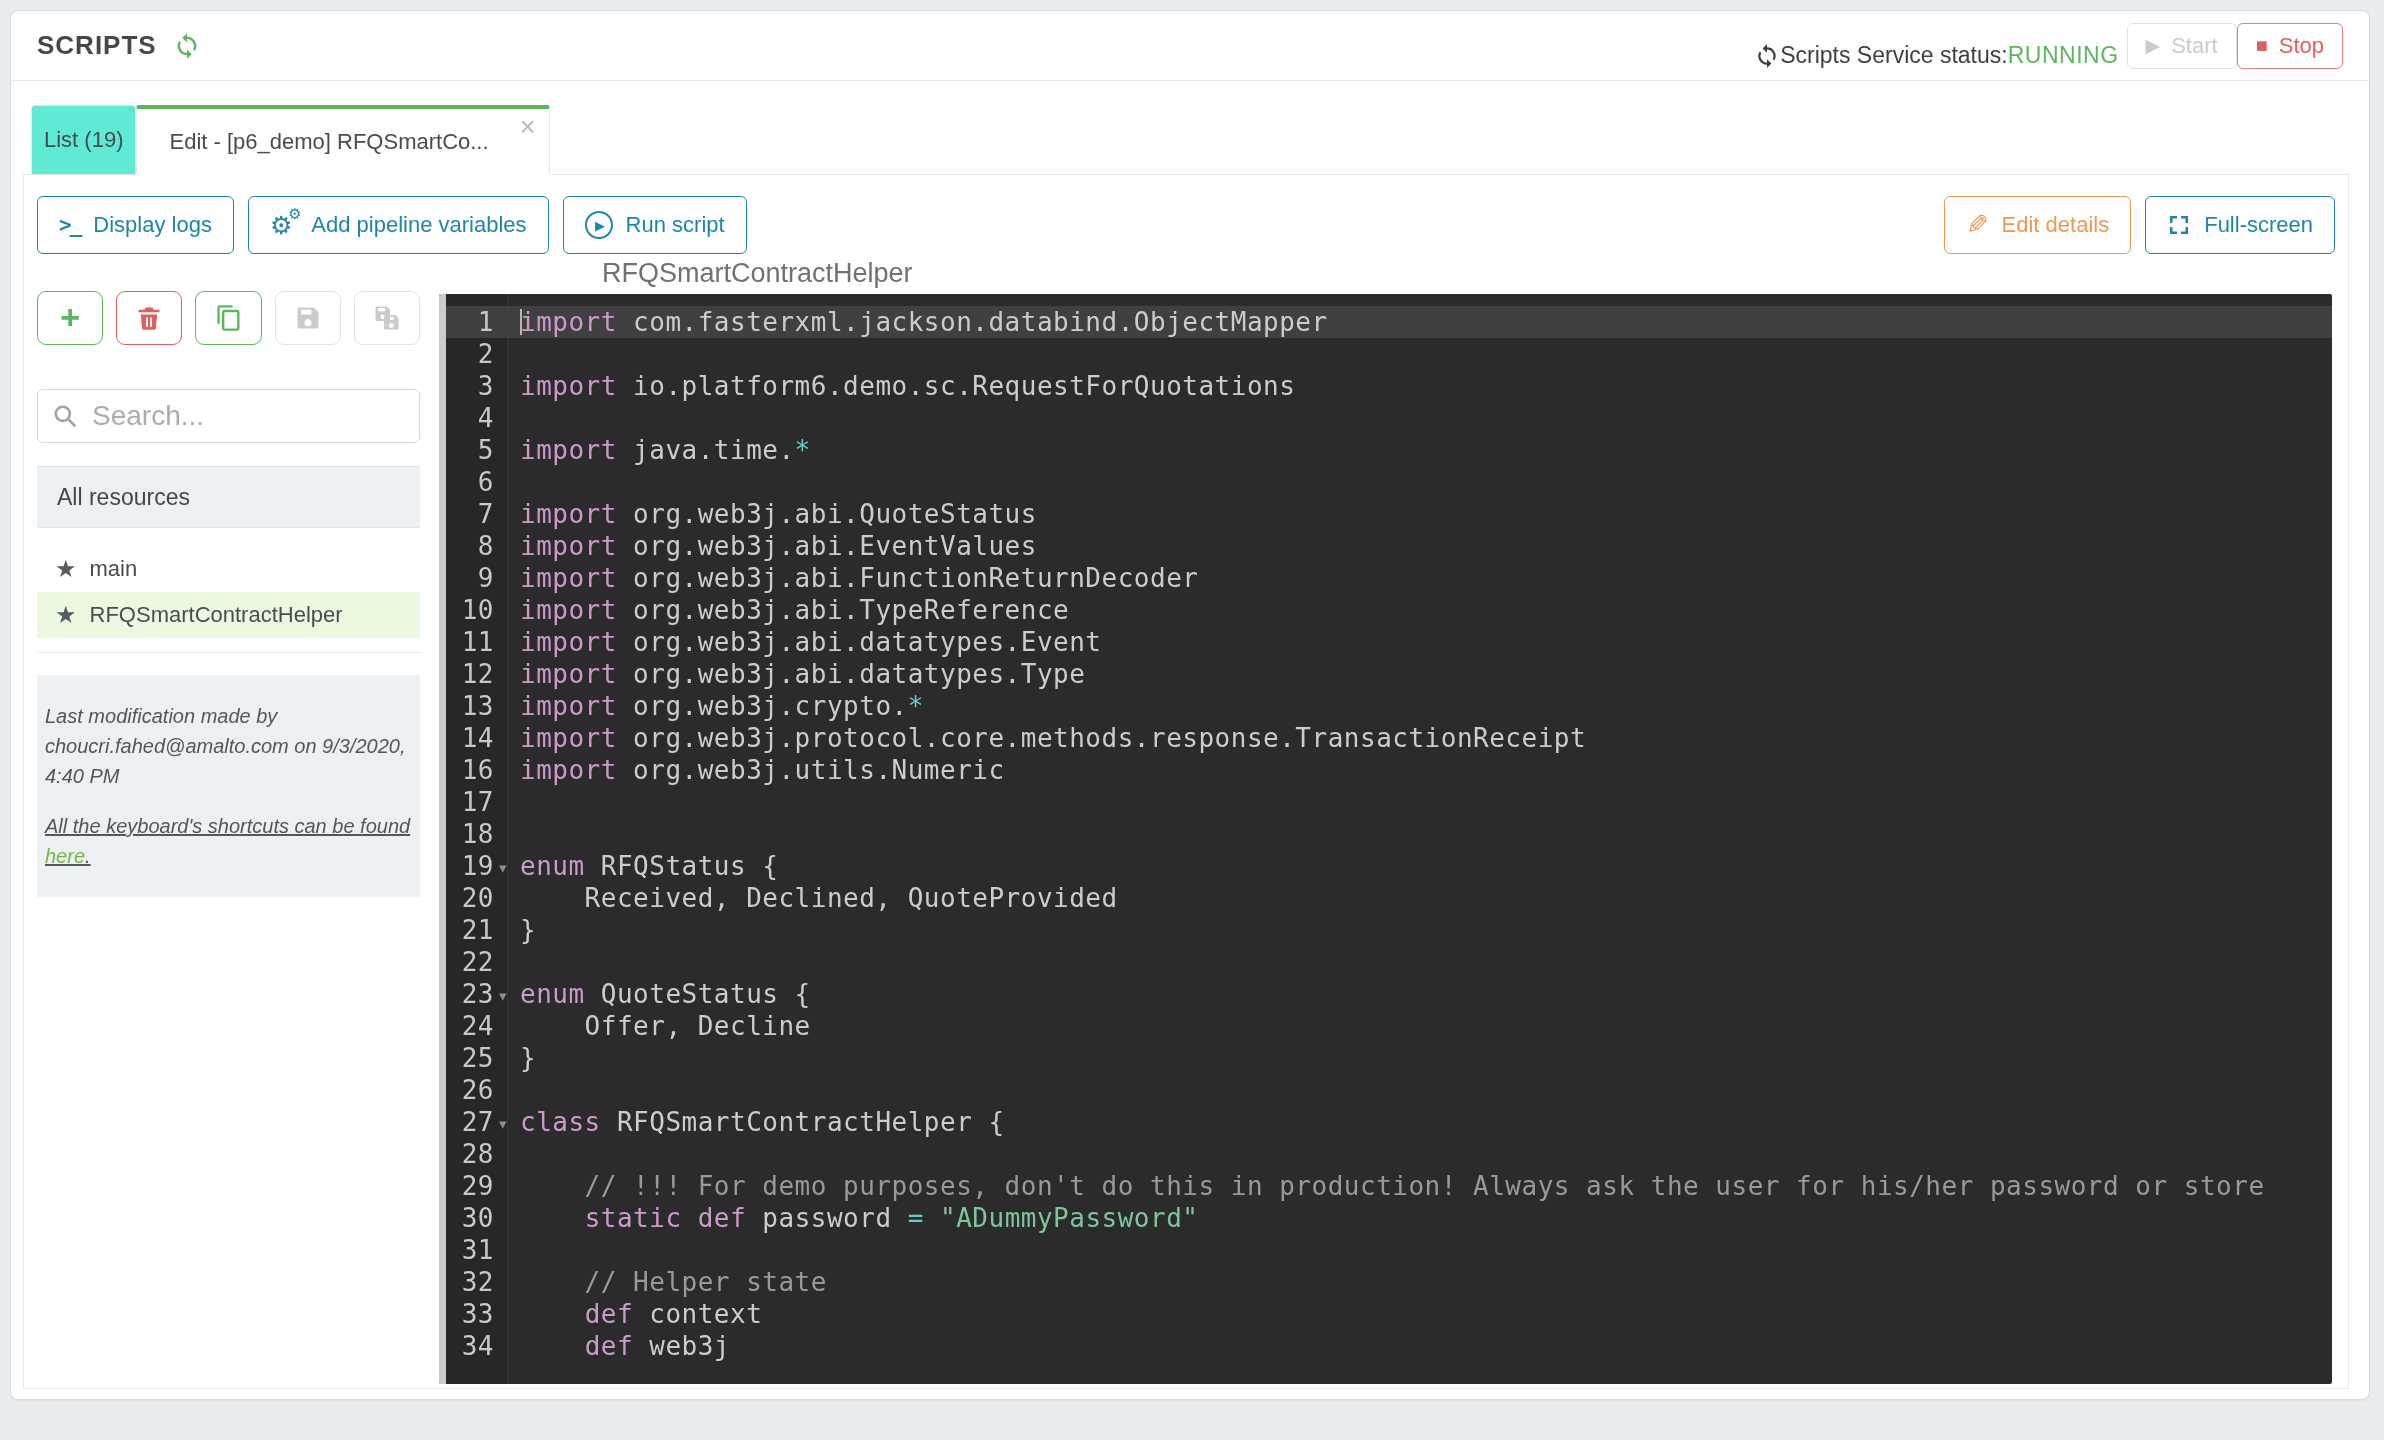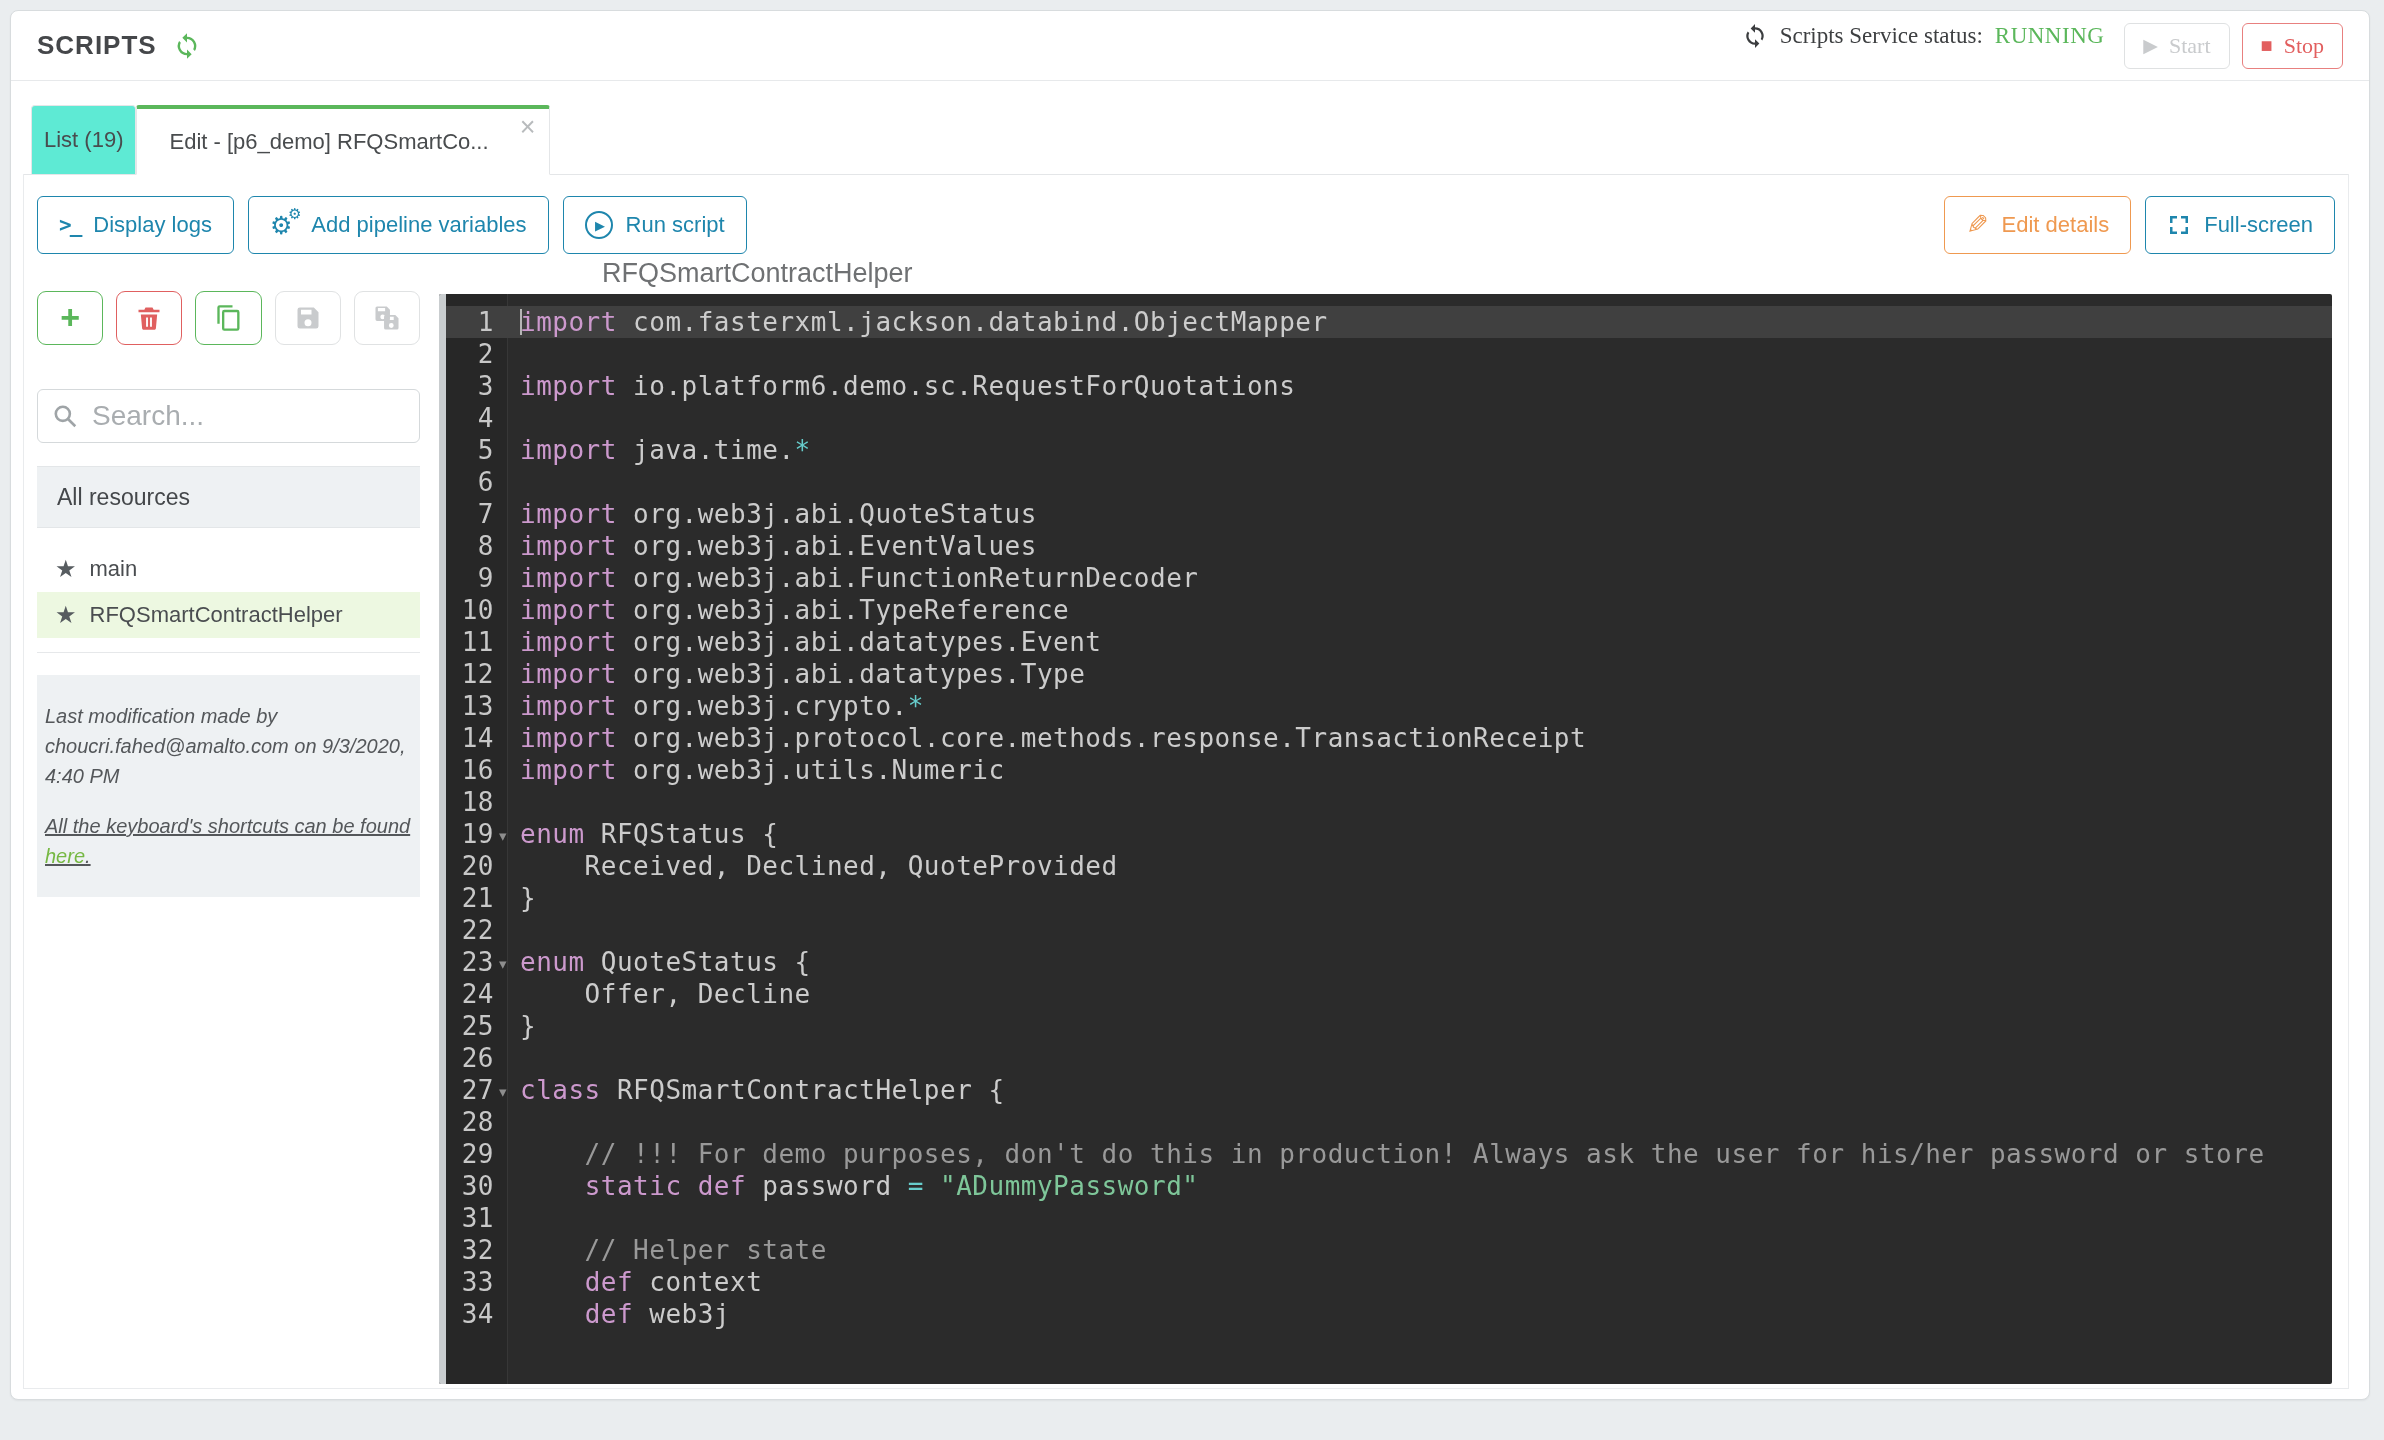--- a/index.html
+++ b/index.html
@@ -15,21 +15,21 @@
     box-shadow:0 1px 2px rgba(0,0,0,.05);box-sizing:border-box;
   }
   
   .hdr{position:absolute;left:0;top:0;right:0;height:70px;border-bottom:1px solid #e7e9eb;
     display:flex;align-items:center;justify-content:space-between;padding:0 26px;box-sizing:border-box;}
   .hdr-left{display:flex;align-items:center;gap:16px;}
   .app-title{font-size:26px;font-weight:600;color:#45474a;letter-spacing:1px;}
   .icon-btn{background:none;border:none;padding:0;cursor:pointer;display:flex;align-items:center;}
   .green-ic{color:#5bb75b;}
   .dark-ic{color:#3b3d3f;}
-  .hdr-right{display:flex;align-items:flex-start;gap:12px;font-family:Liberation Serif, serif;}
+  .hdr-right{display:flex;align-items:flex-end;gap:0;}
   .status-label{font-size:23px;color:#3d3f41;}
   .status-value{font-size:23px;color:#5bb75b;letter-spacing:.5px;}
   .hbtn{display:flex;align-items:center;gap:11px;font-size:22px;padding:9px 18px;border-radius:6px;
     background:#fff;border:1px solid;cursor:pointer;font-family:inherit;}
   .hbtn.start{border-color:#dfe1e2;color:#c9cbcd;margin-left:8px;}
   .hbtn.stop{border-color:#e8807f;color:#e25f5f;}
   .play-glyph{font-size:19px;}
   .stop-glyph{font-size:20px;color:#e25f5f;}
   
   .tabbar{position:absolute;left:12px;right:20px;top:93px;height:70px;display:flex;align-items:flex-end;
@@ -245,20 +245,21 @@
           <div class="cl"><span class="ln">6</span><span class="fold"></span><span class="codetxt"></span></div>
           <div class="cl"><span class="ln">7</span><span class="fold"></span><span class="codetxt"><span class="tk-k">import</span><span class="tk-x"> org.web3j.abi.QuoteStatus</span></span></div>
           <div class="cl"><span class="ln">8</span><span class="fold"></span><span class="codetxt"><span class="tk-k">import</span><span class="tk-x"> org.web3j.abi.EventValues</span></span></div>
           <div class="cl"><span class="ln">9</span><span class="fold"></span><span class="codetxt"><span class="tk-k">import</span><span class="tk-x"> org.web3j.abi.FunctionReturnDecoder</span></span></div>
           <div class="cl"><span class="ln">10</span><span class="fold"></span><span class="codetxt"><span class="tk-k">import</span><span class="tk-x"> org.web3j.abi.TypeReference</span></span></div>
           <div class="cl"><span class="ln">11</span><span class="fold"></span><span class="codetxt"><span class="tk-k">import</span><span class="tk-x"> org.web3j.abi.datatypes.Event</span></span></div>
           <div class="cl"><span class="ln">12</span><span class="fold"></span><span class="codetxt"><span class="tk-k">import</span><span class="tk-x"> org.web3j.abi.datatypes.Type</span></span></div>
           <div class="cl"><span class="ln">13</span><span class="fold"></span><span class="codetxt"><span class="tk-k">import</span><span class="tk-x"> org.web3j.crypto.</span><span class="tk-o">*</span></span></div>
           <div class="cl"><span class="ln">14</span><span class="fold"></span><span class="codetxt"><span class="tk-k">import</span><span class="tk-x"> org.web3j.protocol.core.methods.response.TransactionReceipt</span></span></div>
           <div class="cl"><span class="ln">16</span><span class="fold"></span><span class="codetxt"><span class="tk-k">import</span><span class="tk-x"> org.web3j.utils.Numeric</span></span></div>
+          <div class="cl"><span class="ln">17</span><span class="fold"></span><span class="codetxt"></span></div>
           <div class="cl"><span class="ln">18</span><span class="fold"></span><span class="codetxt"></span></div>
           <div class="cl"><span class="ln">19</span><span class="fold">▾</span><span class="codetxt"><span class="tk-k">enum</span><span class="tk-x"> RFQStatus {</span></span></div>
           <div class="cl"><span class="ln">20</span><span class="fold"></span><span class="codetxt"><span class="tk-x">    Received, Declined, QuoteProvided</span></span></div>
           <div class="cl"><span class="ln">21</span><span class="fold"></span><span class="codetxt"><span class="tk-x">}</span></span></div>
           <div class="cl"><span class="ln">22</span><span class="fold"></span><span class="codetxt"></span></div>
           <div class="cl"><span class="ln">23</span><span class="fold">▾</span><span class="codetxt"><span class="tk-k">enum</span><span class="tk-x"> QuoteStatus {</span></span></div>
           <div class="cl"><span class="ln">24</span><span class="fold"></span><span class="codetxt"><span class="tk-x">    Offer, Decline</span></span></div>
           <div class="cl"><span class="ln">25</span><span class="fold"></span><span class="codetxt"><span class="tk-x">}</span></span></div>
           <div class="cl"><span class="ln">26</span><span class="fold"></span><span class="codetxt"></span></div>
           <div class="cl"><span class="ln">27</span><span class="fold">▾</span><span class="codetxt"><span class="tk-k">class</span><span class="tk-x"> RFQSmartContractHelper {</span></span></div>

